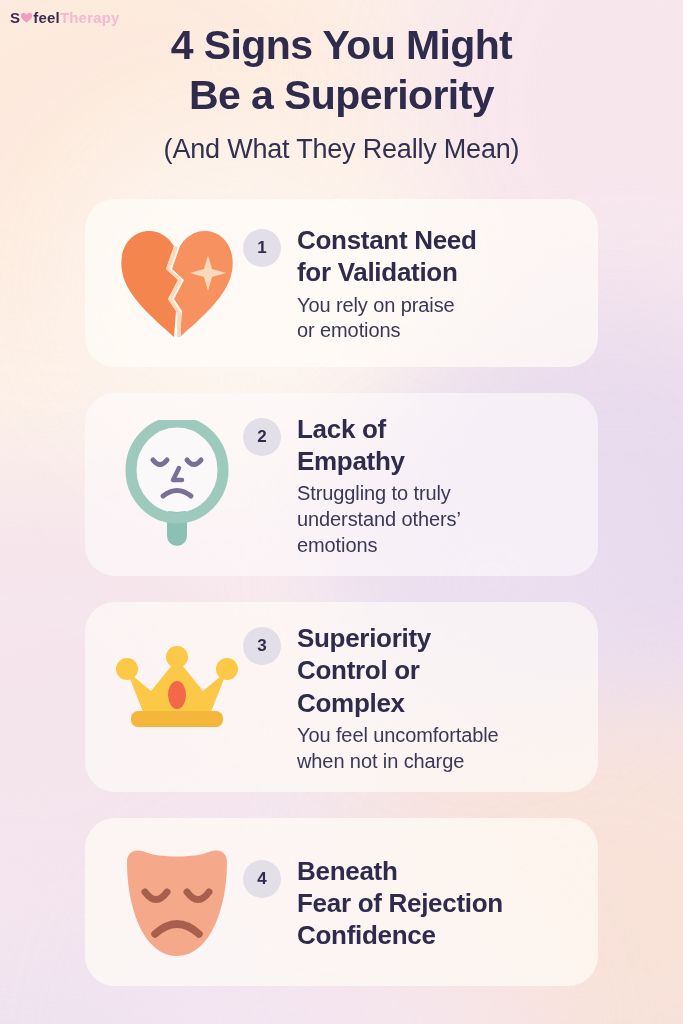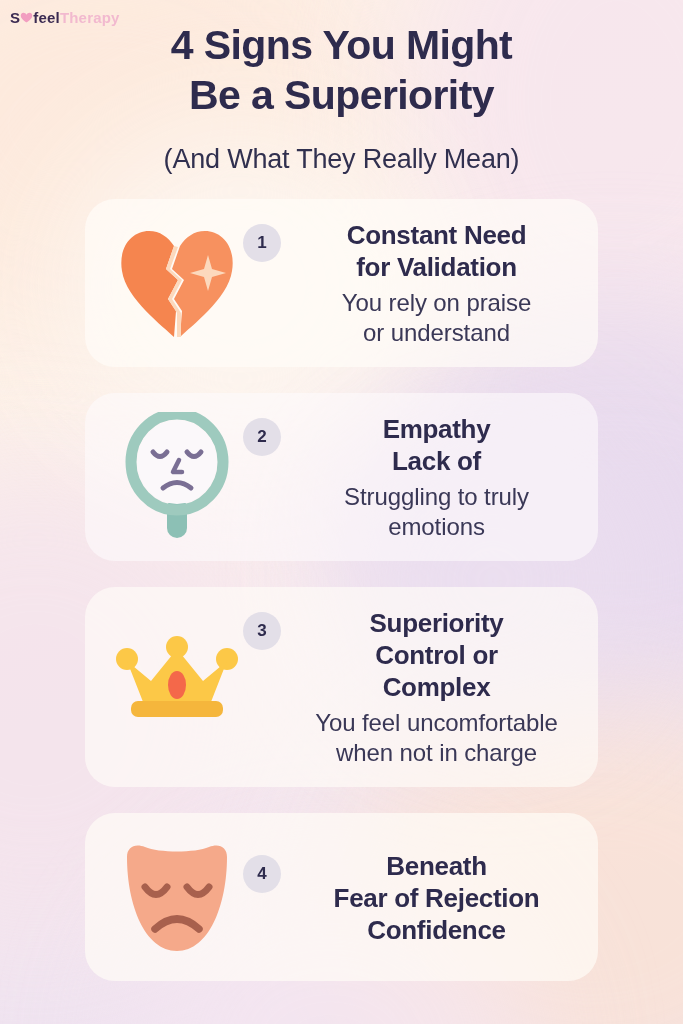--- a/index.html
+++ b/index.html
@@ -71,21 +71,21 @@
     font-size: 41px;
     font-weight: 700;
     line-height: 1.22;
     letter-spacing: -0.6px;
   }
   #subtitle {
     color: #31304f;
     font-size: 27px;
     font-weight: 400;
     line-height: 1.25;
-    margin-top: 23px;
+    margin-top: 13px;
     letter-spacing: -0.2px;
   }
 
   
   #cards {
     position: absolute;
     left: 85px;
     top: 199px;
     width: 513px;
   }
@@ -119,31 +119,31 @@
     background: #e3dfe8;
     color: #2e2b4d;
     font-size: 17px;
     font-weight: 600;
     display: flex;
     align-items: center;
     justify-content: center;
     margin-right: 16px;
     margin-top: 5px;
   }
-  .card-text { flex: 1 1 auto; text-align: center; }
+  .card-text { flex: 1 1 auto; }
   .card-title {
     color: #2e2b4d;
     font-size: 26px;
     font-weight: 700;
     line-height: 1.24;
     letter-spacing: -0.3px;
   }
   .card-desc {
     color: #3a3857;
-    font-size: 24px;
+    font-size: 20px;
     font-weight: 400;
     line-height: 1.28;
     margin-top: 4px;
     letter-spacing: -0.1px;
   }
 
   
   .card-1 { background: rgba(255,252,248,0.70); }
   .card-2 { background: rgba(253,250,252,0.62); }
   .card-3 { background: rgba(255,252,247,0.66); }
@@ -197,21 +197,21 @@
       </div>
       <div class="card-body">
         <div class="badge">1</div>
         <div class="card-text">
           <div class="card-title">
             <div>Constant Need</div>
             <div>for Validation</div>
           </div>
           <div class="card-desc">
             <div>You rely on praise</div>
-            <div>or understand</div>
+            <div>or emotions</div>
           </div>
         </div>
       </div>
     </div>
 
     <div class="card card-2">
       <div class="card-icon">
         <svg width="108" height="130" viewBox="0 0 108 130" aria-hidden="true">
           <rect x="44" y="86" width="20" height="40" rx="10" fill="#8cc0b5"></rect>
           <ellipse cx="54" cy="50" rx="46" ry="48" fill="none" stroke="#9ecabe" stroke-width="11"></ellipse>
@@ -219,25 +219,26 @@
           <path d="M30 40 q7 9 14 0" fill="none" stroke="#7a6f94" stroke-width="5" stroke-linecap="round"></path>
           <path d="M64 40 q7 9 14 0" fill="none" stroke="#7a6f94" stroke-width="5" stroke-linecap="round"></path>
           <path d="M56 48 l-6 12 h9" fill="none" stroke="#7a6f94" stroke-width="4.5" stroke-linecap="round" stroke-linejoin="round"></path>
           <path d="M40 76 q14 -11 28 0" fill="none" stroke="#7a6f94" stroke-width="5" stroke-linecap="round"></path>
         </svg>
       </div>
       <div class="card-body">
         <div class="badge">2</div>
         <div class="card-text">
           <div class="card-title">
+            <div>Lack of</div>
             <div>Empathy</div>
-            <div>Lack of</div>
           </div>
           <div class="card-desc">
             <div>Struggling to truly</div>
+            <div>understand others’</div>
             <div>emotions</div>
           </div>
         </div>
       </div>
     </div>
 
     <div class="card card-3">
       <div class="card-icon">
         <svg width="124" height="104" viewBox="0 0 124 104" aria-hidden="true">
           <circle cx="12" cy="24" r="11" fill="#fcc847"></circle>

